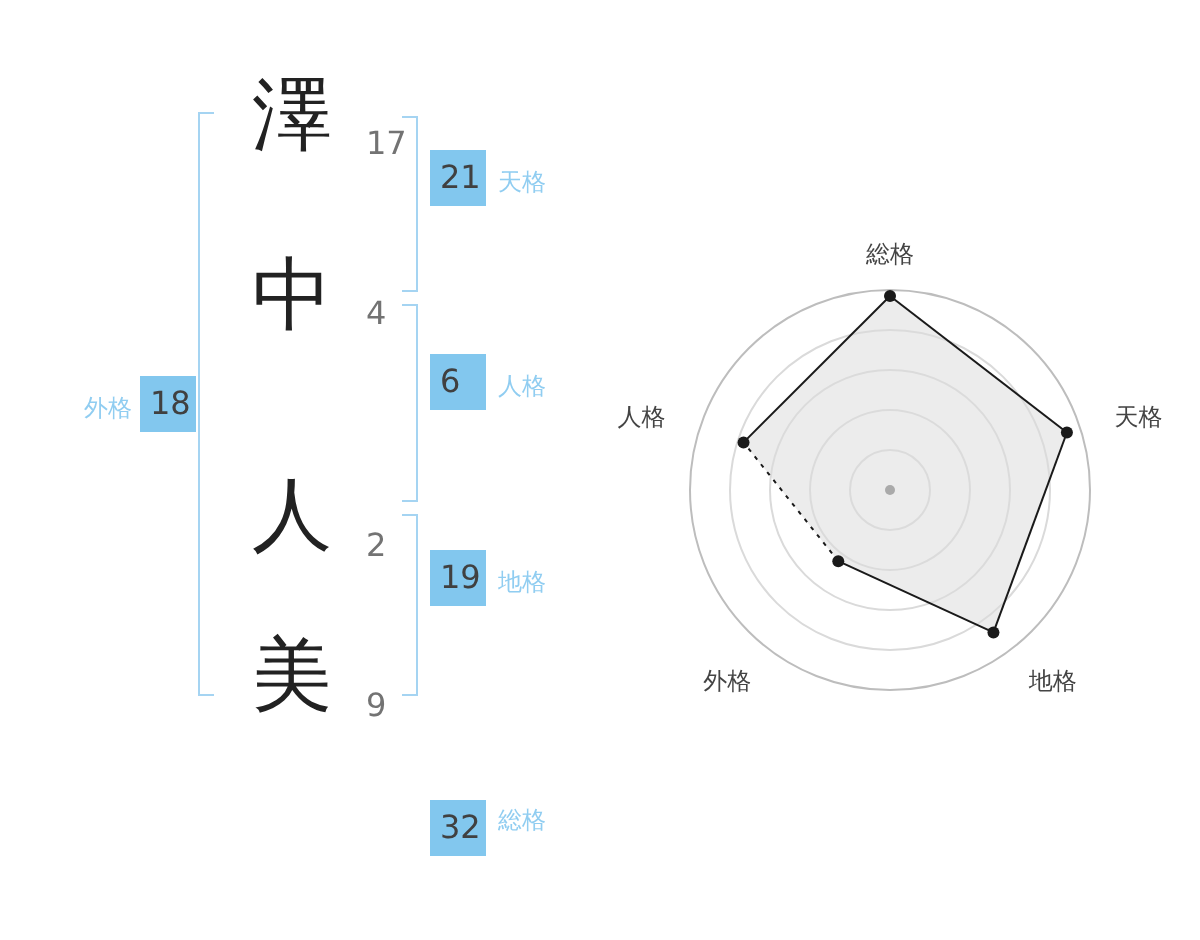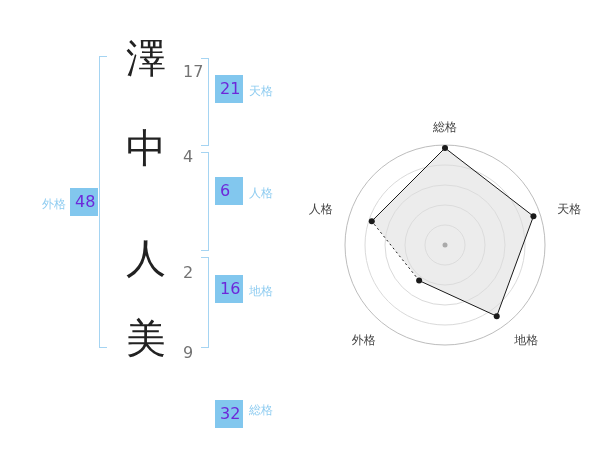--- a/index.html
+++ b/index.html
@@ -14,40 +14,40 @@
 
   
   .bracket { position:absolute; box-sizing:border-box; }
   .bracket-right { left:201px; width:8px; border:1px solid #a5d4f2; border-left:none; }
   .b-ten { top:58px;  height:88px; }
   .b-jin { top:152px; height:99px; }
   .b-chi { top:257px; height:91px; }
   .bracket-left { left:99px; width:8px; top:56px; height:292px; border:1px solid #a5d4f2; border-right:none; }
 
   
-  .badge { position:absolute; width:28px; height:28px; background:#82c7ee; color:#6d28d9;
+  .badge { position:absolute; width:28px; height:28px; background:#82c7ee; color:#404040;
            font-size:16px; line-height:28px; padding-left:5px; box-sizing:border-box; }
   .kaku-label { position:absolute; font-size:12px; color:#90cdf1; }
 
   .badge-ten { left:215px; top:75px; }  .label-ten { left:249px; top:83px; }
   .badge-jin { left:215px; top:177px; } .label-jin { left:249px; top:185px; }
   .badge-chi { left:215px; top:275px; } .label-chi { left:249px; top:283px; }
   .badge-sou { left:215px; top:400px; } .label-sou { left:249px; top:402px; }
   .badge-gai { left:70px;  top:188px; } .label-gai { left:42px;  top:196px; }
 
   
   .radar-wrap { position:absolute; left:300px; top:105px; width:290px; height:280px; }
 </style>
 </head>
 <body>
 
 <div class="stage">
 
   <span class="kaku-label label-gai">外格</span>
-  <div class="badge badge-gai">48</div>
+  <div class="badge badge-gai">18</div>
   <div class="bracket bracket-left"></div>
 
   <div class="kanji k0">澤</div>
   <div class="kanji k1">中</div>
   <div class="kanji k2">人</div>
   <div class="kanji k3">美</div>
 
   <span class="strokes s0">17</span>
   <span class="strokes s1">4</span>
   <span class="strokes s2">2</span>
@@ -56,21 +56,21 @@
   <div class="bracket bracket-right b-ten"></div>
   <div class="bracket bracket-right b-jin"></div>
   <div class="bracket bracket-right b-chi"></div>
 
   <div class="badge badge-ten">21</div>
   <span class="kaku-label label-ten">天格</span>
 
   <div class="badge badge-jin">6</div>
   <span class="kaku-label label-jin">人格</span>
 
-  <div class="badge badge-chi">16</div>
+  <div class="badge badge-chi">19</div>
   <span class="kaku-label label-chi">地格</span>
 
   <div class="badge badge-sou">32</div>
   <span class="kaku-label label-sou">総格</span>
 
   <div class="radar-wrap">
     <svg id="radar-svg" width="290" height="280" viewBox="0 0 290 280">
         <circle cx="145" cy="140" r="20" fill="none" stroke="#dadada" stroke-width="1"></circle>
         <circle cx="145" cy="140" r="40" fill="none" stroke="#dadada" stroke-width="1"></circle>
         <circle cx="145" cy="140" r="60" fill="none" stroke="#dadada" stroke-width="1"></circle>

